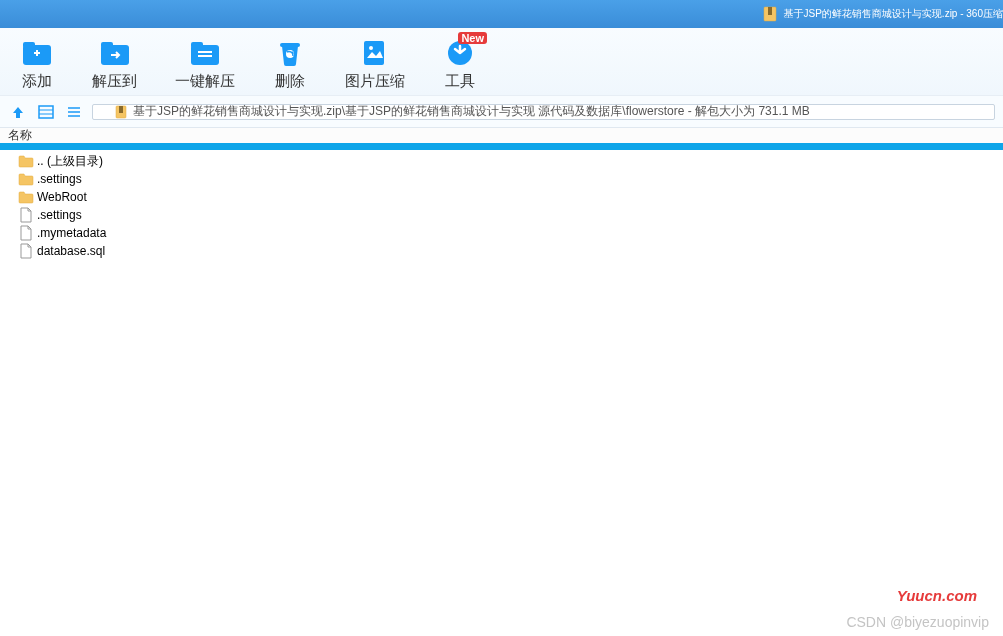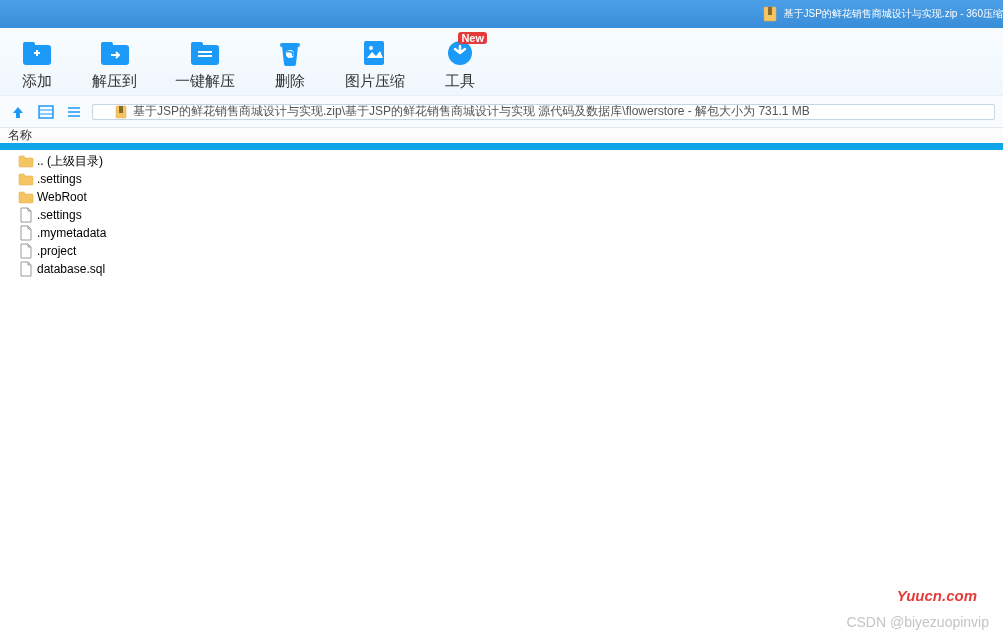--- a/index.html
+++ b/index.html
@@ -192,27 +192,18 @@
       </span>
       <span>.mymetadata</span>
     </div>
     <div class="row">
       <span class="ficon">
         <svg width="14" height="16" viewBox="0 0 14 16">
           <path d="M2 1 L9 1 L12 4 L12 15 L2 15 Z" class="file"></path>
           <path d="M9 1 L9 4 L12 4" fill="none" stroke="#999"></path>
         </svg>
       </span>
-      <span>.project</span>
-    </div>
-    <div class="row">
-      <span class="ficon">
-        <svg width="14" height="16" viewBox="0 0 14 16">
-          <path d="M2 1 L9 1 L12 4 L12 15 L2 15 Z" class="file"></path>
-          <path d="M9 1 L9 4 L12 4" fill="none" stroke="#999"></path>
-        </svg>
-      </span>
       <span>database.sql</span>
     </div>
   </div>
 
 <div class="watermark1">Yuucn.com</div>
 <div class="watermark2">CSDN @biyezuopinvip</div>
 
 </body></html>

